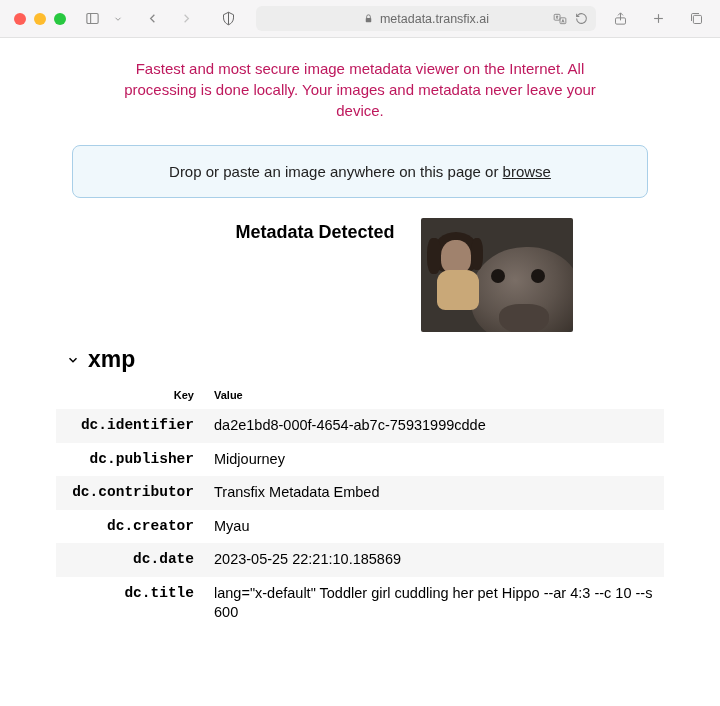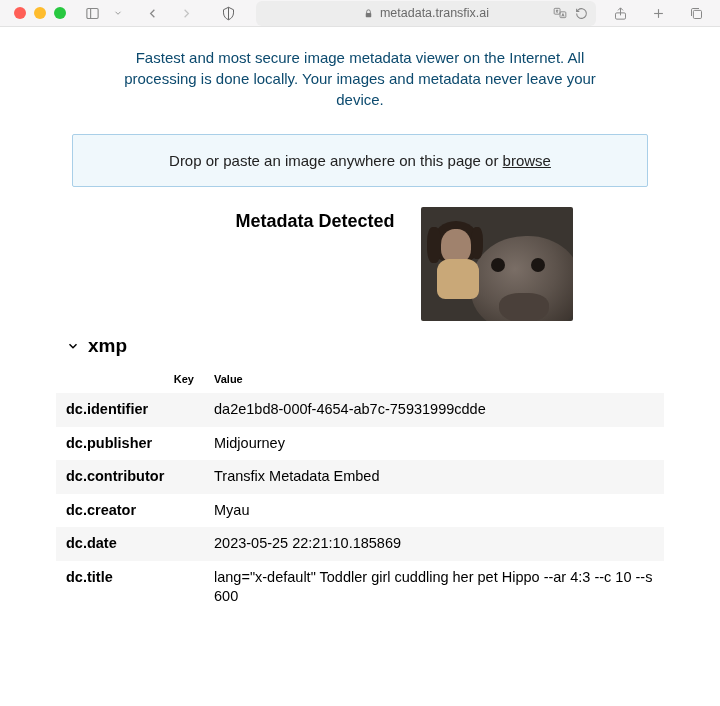--- a/index.html
+++ b/index.html
@@ -1,65 +1,65 @@
 <!DOCTYPE html>
 <html><head>
   <meta charset="utf-8">
   <style>
     * { margin: 0; padding: 0; box-sizing: border-box; }
     body { font-family: -apple-system, BlinkMacSystemFont, "Segoe UI", Helvetica, Arial, sans-serif; background: #fff; width: 720px; height: 706px; overflow: hidden; }
     
     
-    .browser-chrome { height: 27px; background: #f6f5f6; border-bottom: 1px solid #e2e2e2; display: flex; align-items: center; padding: 0 14px; gap: 8px; }
+    .browser-chrome { height: 38px; background: #f6f5f6; border-bottom: 1px solid #e2e2e2; display: flex; align-items: center; padding: 0 14px; gap: 8px; }
     .traffic-lights { display: flex; gap: 8px; margin-right: 8px; }
     .tl { width: 12px; height: 12px; border-radius: 50%; }
     .tl.red { background: #ff5f57; }
     .tl.yellow { background: #febc2e; }
     .tl.green { background: #28c840; }
     .chrome-icon { color: #888; display: flex; align-items: center; justify-content: center; width: 20px; height: 20px; cursor: pointer; }
     .chrome-icon svg { width: 15px; height: 15px; }
     .sidebar-btn { margin-right: 2px; }
     .chevdown { margin-left: -4px; margin-right: 6px; }
     .nav-arrows { display: flex; gap: 14px; margin-right: 14px; }
     .shield { margin-right: 10px; color: #666; }
     .address-bar { flex: 1; height: 25px; background: #ededed; border-radius: 6px; display: flex; align-items: center; justify-content: center; gap: 6px; font-size: 12.5px; color: #6a6a6a; position: relative; max-width: 340px; }
     .address-bar .lock { width: 11px; height: 11px; color: #777; }
     .address-right { position: absolute; right: 8px; display: flex; gap: 8px; align-items: center; }
     .chrome-right { margin-left: auto; display: flex; gap: 18px; align-items: center; }
     
     
     .page { padding: 20px 56px 0 56px; }
     h1 { text-align: center; font-size: 28px; font-weight: 700; margin-top: 8px; margin-bottom: 22px; }
-    .subtitle { text-align: center; font-size: 15px; color: #0c4a6e; line-height: 1.4; max-width: 480px; margin: 0 auto 24px auto; }
+    .subtitle { text-align: center; font-size: 15px; color: #be185d; line-height: 1.4; max-width: 480px; margin: 0 auto 24px auto; }
     
-    .dropzone { border: 1px solid #a9cfe8; background: #f0f8fc; border-radius: 2px; padding: 17px; text-align: center; font-size: 15px; color: #222; margin: 0 16px 20px 16px; }
+    .dropzone { border: 1px solid #a9cfe8; background: #f0f8fc; border-radius: 8px; padding: 17px; text-align: center; font-size: 15px; color: #222; margin: 0 16px 20px 16px; }
     .dropzone .browse { text-decoration: underline; cursor: pointer; }
     
     .detected-row { display: flex; align-items: flex-start; justify-content: center; gap: 26px; margin-bottom: 14px; padding-left: 40px; }
     .detected-title { font-size: 18px; font-weight: 700; padding-top: 4px; padding-left: 48px; }
     .thumb { width: 152px; height: 114px; background: #3a3530; border-radius: 2px; position: relative; overflow: hidden; }
     .hippo { position: absolute; right: -8px; bottom: -10px; width: 110px; height: 95px; background: radial-gradient(ellipse at 40% 35%, #7a6e66 0%, #5c524b 45%, #3f3731 80%); border-radius: 50% 48% 40% 42%; }
     .hippo::before { content:""; position:absolute; left:20px; top:22px; width:14px; height:14px; background:#1a1512; border-radius:50%; box-shadow: 40px 0 0 #1a1512; }
     .hippo::after { content:""; position:absolute; left:28px; bottom:8px; width:50px; height:30px; background:#4a403a; border-radius:40% 40% 50% 50%; }
     .girl { position:absolute; left:12px; top:14px; width:50px; height:72px; }
     .girl-head { width:30px; height:34px; background:#a0826d; border-radius:46% 46% 40% 40%; position:absolute; left:8px; top:8px; }
     .girl-hair { position:absolute; left:0; top:0; width:46px; height:40px; background:#2a1f18; border-radius:50% 50% 30% 30%; }
     .girl-hair::before { content:""; position:absolute; left:-6px; top:6px; width:14px; height:36px; background:#2a1f18; border-radius:40%; }
     .girl-hair::after { content:""; position:absolute; right:-4px; top:6px; width:12px; height:32px; background:#2a1f18; border-radius:40%; }
     .girl-body { position:absolute; left:4px; top:38px; width:42px; height:40px; background:#c9a878; border-radius:30% 30% 20% 20%; }
     
-    .section-header { display: flex; align-items: center; gap: 8px; font-size: 19px; font-weight: 700; margin: 6px 0 10px 10px; cursor: pointer; }
+    .section-header { display: flex; align-items: center; gap: 8px; font-size: 23px; font-weight: 700; margin: 6px 0 10px 10px; cursor: pointer; }
     .chev { width: 14px; height: 14px; }
     
     table { width: 100%; border-collapse: collapse; }
     thead th { text-align: left; font-size: 11px; font-weight: 700; padding: 6px 10px 8px 10px; }
     thead th:first-child { text-align: right; width: 148px; }
     tbody tr:nth-child(odd) { background: #f6f6f6; }
     tbody td { padding: 7px 10px; font-size: 14.5px; vertical-align: top; line-height: 1.35; }
-    tbody td:first-child { text-align: left; font-weight: 600; width: 148px; }
+    tbody td:first-child { text-align: right; font-weight: 600; width: 148px; font-family: Liberation Mono, monospace; }
   </style>
 </head>
 <body>
 
 <div class="browser-chrome">
   <div class="traffic-lights">
     <div class="tl red"></div>
     <div class="tl yellow"></div>
     <div class="tl green"></div>
   </div>

